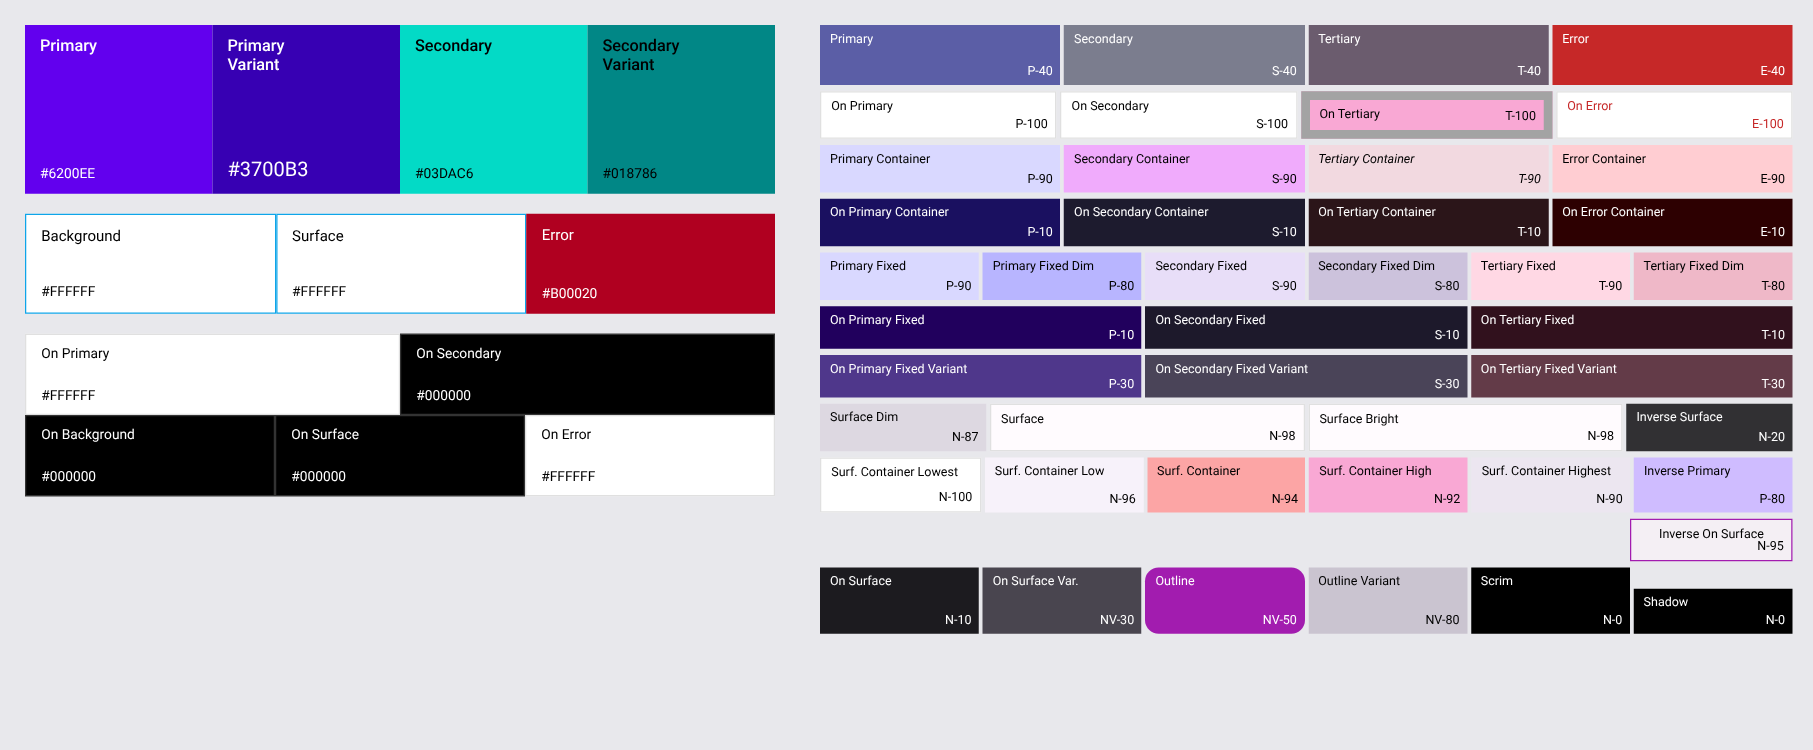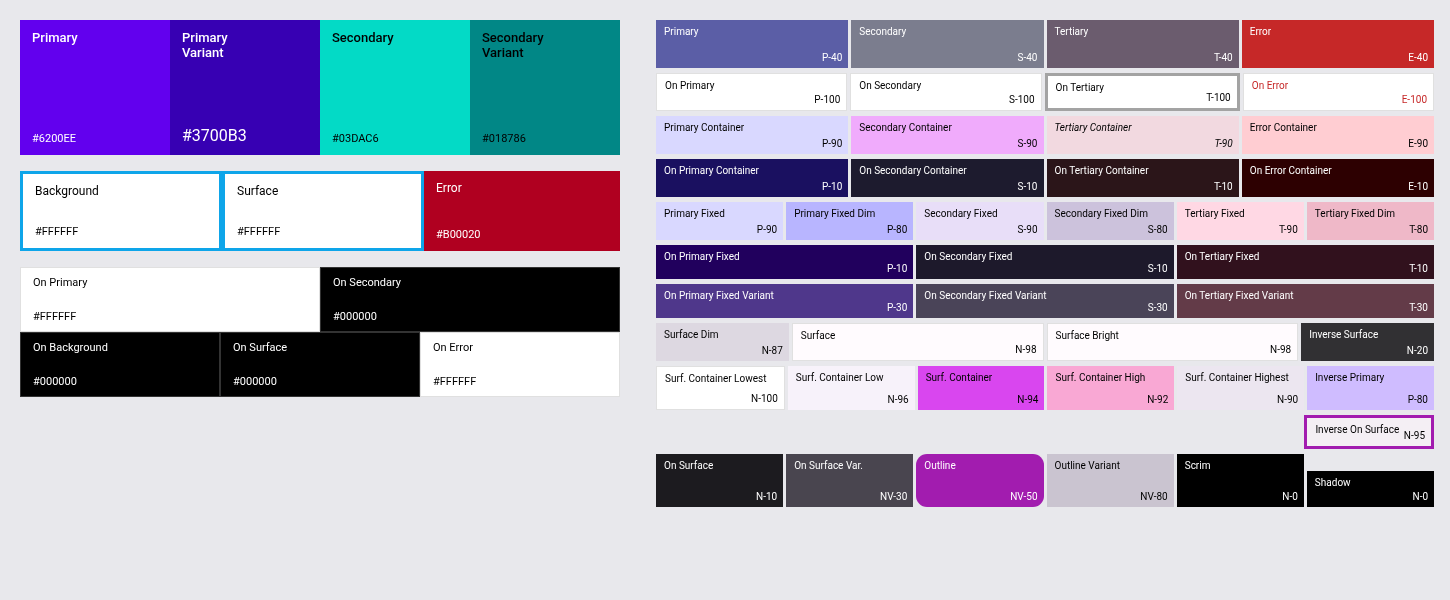--- a/index.html
+++ b/index.html
@@ -43,21 +43,21 @@
     .neutral-row {
       display: flex;
       height: 80px;
     }
     .neutral-swatch {
       flex: 1;
       display: flex;
       flex-direction: column;
       justify-content: space-between;
       padding: 10px 12px;
-      border: 3px solid #0ea5e9;
+      border: 1px solid #0ea5e9;
     }
     .on-colors-row {
       display: flex;
       flex-direction: column;
     }
     .on-top {
       display: flex;
       height: 65px;
     }
     .on-bottom {
@@ -191,21 +191,21 @@
 
   <div class="grid-row">
     <div class="grid-cell flex1" style="background:#FFFFFF; color:#000000; min-height:38px; border:1px solid #e0e0e0;">
       <span class="cell-name">On Primary</span>
       <span class="cell-code">P-100</span>
     </div>
     <div class="grid-cell flex1" style="background:#FFFFFF; color:#000000; min-height:38px; border:1px solid #e0e0e0;">
       <span class="cell-name">On Secondary</span>
       <span class="cell-code">S-100</span>
     </div>
-    <div class="grid-cell flex1" style="background:#ffffff; color:#000000; min-height:38px; border:3px solid #a3a3a3;">
+    <div class="grid-cell flex1" style="background:#f9a8d4; color:#000000; min-height:38px; border:7px solid #a3a3a3;">
       <span class="cell-name">On Tertiary</span>
       <span class="cell-code">T-100</span>
     </div>
     <div class="grid-cell flex1" style="background:#FFFFFF; color:#C62828; min-height:38px; border:1px solid #e0e0e0;">
       <span class="cell-name">On Error</span>
       <span class="cell-code" style="color:#C62828;margin-left:40px;">E-100</span>
     </div>
   </div>
 
   <div class="grid-row">
@@ -324,40 +324,40 @@
 
   <div class="grid-row">
     <div class="grid-cell" style="background:#FFFFFF; color:#000000; min-height:44px; flex:1; border:1px solid #e0e0e0;">
       <span class="cell-name">Surf. Container Lowest</span>
       <span class="cell-code">N-100</span>
     </div>
     <div class="grid-cell" style="background:#F7F2FA; color:#000000; min-height:44px; flex:1;">
       <span class="cell-name">Surf. Container Low</span>
       <span class="cell-code">N-96</span>
     </div>
-    <div class="grid-cell" style="background:#d946ef; color:#000000; min-height:44px; flex:1;">
+    <div class="grid-cell" style="background:#fca5a5; color:#000000; min-height:44px; flex:1;">
       <span class="cell-name">Surf. Container</span>
       <span class="cell-code">N-94</span>
     </div>
     <div class="grid-cell" style="background:#f9a8d4; color:#000000; min-height:44px; flex:1;">
       <span class="cell-name">Surf. Container High</span>
       <span class="cell-code">N-92</span>
     </div>
     <div class="grid-cell" style="background:#ECE6F0; color:#000000; min-height:44px; flex:1;">
       <span class="cell-name">Surf. Container Highest</span>
       <span class="cell-code">N-90</span>
     </div>
     <div class="grid-cell" style="background:#CFBCFF; color:#000000; min-height:44px; flex:1;">
       <span class="cell-name">Inverse Primary</span>
       <span class="cell-code">P-80</span>
     </div>
   </div>
 
   <div class="grid-row" style="justify-content:flex-end;">
-    <div class="grid-cell" style="background:#F4EFF4; color:#000000; min-height:34px; width:calc(16.66%); border:3px solid #a21caf;">
+    <div class="grid-cell" style="background:#F4EFF4; color:#000000; min-height:34px; width:calc(16.66%); border:1px solid #a21caf;align-items:center;">
       <span class="cell-name">Inverse On Surface</span>
       <span class="cell-code">N-95</span>
     </div>
   </div>
 
   <div class="grid-row">
     <div class="grid-cell flex1" style="background:#1C1B1F; color:#FFFFFF; min-height:36px;">
       <span class="cell-name">On Surface</span>
       <span class="cell-code">N-10</span>
     </div>

